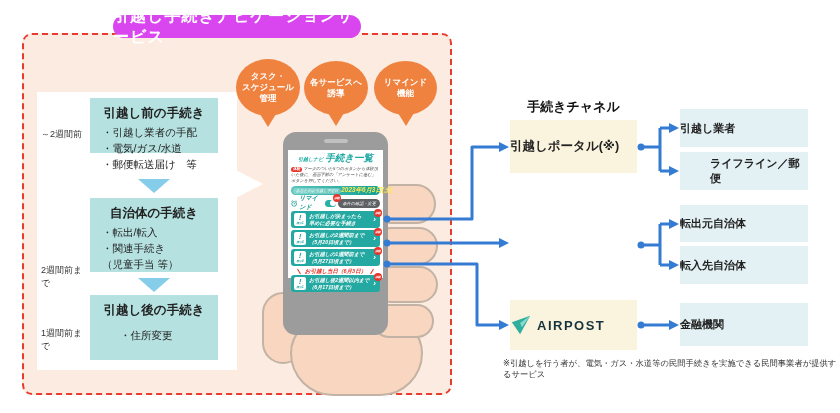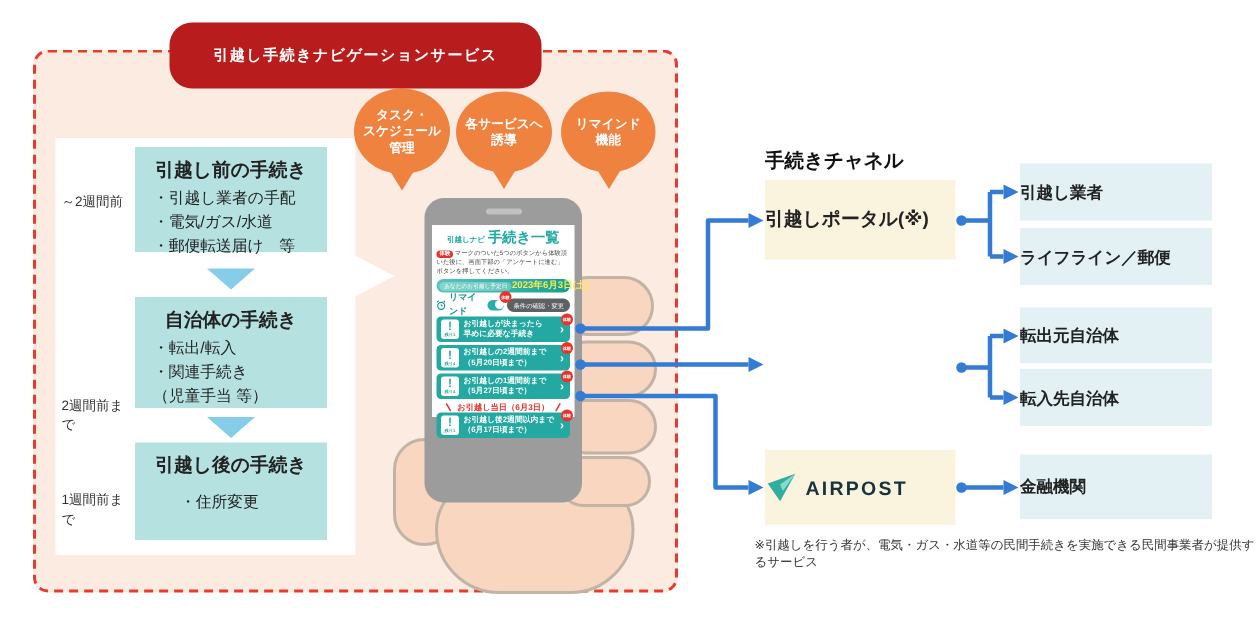--- a/index.html
+++ b/index.html
@@ -3,23 +3,23 @@
 <meta charset="utf-8">
 <style>
   html,body{margin:0;padding:0;background:#fff;}
   *{box-sizing:border-box;font-family:"Liberation Sans","DejaVu Sans",sans-serif;}
   .stage{position:relative;width:840px;height:413px;background:#fff;overflow:hidden;}
   .pre{white-space:pre-line;}
 
   
   .panel{position:absolute;left:22px;top:33px;width:430px;height:362px;
          background:#fcebe1;border:2px dashed #e73b2e;border-radius:10px;}
-  .title-pill{position:absolute;left:113px;top:15px;width:248px;height:44px;background:#b91c1c;
+  .title-pill{position:absolute;left:113px;top:15px;width:248px;height:23px;background:#d946ef;
               border-radius:15px;display:flex;align-items:center;justify-content:center;
-              color:#fff;font-weight:bold;font-size:10px;letter-spacing:1px;z-index:4;}
+              color:#fff;font-weight:bold;font-size:16px;letter-spacing:1px;z-index:4;}
 
   
   .bubble{position:absolute;background:#f0823f;border-radius:50%;display:flex;align-items:center;
           justify-content:center;text-align:center;color:#fff;font-weight:bold;font-size:8.5px;
           line-height:1.3;z-index:3;}
   .bubble::after{content:"";position:absolute;bottom:-11px;left:50%;transform:translateX(-50%);
           border:8px solid transparent;border-top:13px solid #f0823f;border-bottom:0;}
 
   
   .white-panel{position:absolute;left:37px;top:92px;width:200px;height:278px;background:#fff;z-index:1;}
@@ -40,21 +40,21 @@
   .finger{border-radius:20px;}
   .palm{border-radius:45px 45px 55px 55px;}
   .thumb{border-radius:22px;}
 
   
   .phone{position:absolute;left:283px;top:132px;width:105px;height:203px;background:#9c9c9c;
          border-radius:13px;z-index:3;}
   .phone-slot{position:absolute;left:50%;top:7px;transform:translateX(-50%);width:24px;height:4px;
          background:#c0c0c0;border-radius:2px;}
   .screen{position:absolute;left:5px;top:18px;width:95px;height:128px;background:#fff;
-         padding:2px 3px;display:flex;flex-direction:column;}
+         padding:2px 3px;display:flex;flex-direction:column;font-style:italic;}
   .scr-header{display:flex;align-items:baseline;justify-content:center;gap:2px;height:13px;}
   .app-name{font-size:5px;color:#1caaa2;font-weight:bold;}
   .screen-title{font-size:9.5px;color:#1caaa2;font-weight:bold;}
   .instruction{font-size:4.2px;color:#444;line-height:1.45;margin:1px 0 2px 0;}
   .inst-badge{display:inline-block;background:#e7332b;color:#fff;font-size:3.6px;border-radius:4px;
          padding:0 2px;margin-right:1px;font-weight:bold;}
   .date-bar{height:10px;border-radius:5px;background:linear-gradient(90deg,#59c6bc,#12a096);
          display:flex;align-items:center;margin-bottom:2px;}
   .date-label{font-size:3.8px;color:#fff;background:rgba(255,255,255,.28);border-radius:4px;
          padding:0.5px 3px;margin-left:2px;white-space:nowrap;}
@@ -79,21 +79,21 @@
   .task-badge{position:absolute;top:-2.5px;right:-2px;width:8px;height:8px;border-radius:50%;
          background:#e7332b;color:#fff;font-size:2.8px;display:flex;align-items:center;
          justify-content:center;font-weight:bold;}
   .divider{display:flex;align-items:center;justify-content:center;height:10px;color:#e7332b;
          font-weight:bold;font-size:5.5px;gap:3px;}
   .divider::before,.divider::after{content:"";width:6px;border-top:1px dashed #e7332b;}
   .divider::before{transform:rotate(60deg);}
   .divider::after{transform:rotate(-60deg);}
 
   
-  .channels-heading{position:absolute;left:510px;top:98px;width:127px;
+  .channels-heading{position:absolute;left:510px;top:98px;width:127px;text-align:center;
          font-size:13px;font-weight:bold;color:#111;}
   .channel-box{position:absolute;left:510px;width:127px;background:#faf4df;display:flex;
          align-items:center;justify-content:flex-start;font-size:12.5px;font-weight:bold;color:#222;gap:5px;}
   .target-box{position:absolute;left:680px;width:128px;background:#e3f1f4;display:flex;
          align-items:center;justify-content:flex-start;font-size:11px;font-weight:600;color:#222;}
   .airpost-text{font-size:13px;letter-spacing:1.5px;color:#16333d;font-weight:bold;}
   .footnote{position:absolute;left:503px;top:358px;width:335px;font-size:8.3px;color:#333;}
 
   .overlay{position:absolute;left:0;top:0;z-index:10;pointer-events:none;}
 </style>
@@ -115,21 +115,21 @@
 誘導</div>
   <div class="bubble pre" style="left:374px;top:61px;width:63px;height:54px;">リマインド
 機能</div>
 
   <div class="white-panel"></div>
 
   <div class="time-label" style="top:128px;">～2週間前</div>
   <div class="time-label" style="top:216px;margin-top:48px;">2週間前まで</div>
   <div class="time-label" style="top:327px;">1週間前まで</div>
 
-  <div class="step-box" style="top:98px;height:70px;">
+  <div class="step-box" style="top:98px;height:55px;">
     <div class="step-title">引越し前の手続き</div>
     <div class="step-items pre">・引越し業者の手配
 ・電気/ガス/水道
 ・郵便転送届け　等</div>
   </div>
   <div class="down-arrow" style="top:179px;"></div>
   <div class="step-box" style="top:198px;height:74px;">
     <div class="step-title">自治体の手続き</div>
     <div class="step-items pre">・転出/転入
 ・関連手続き
@@ -238,21 +238,21 @@
     <svg width="22" height="22" viewBox="0 0 24 24">
       <polygon points="2,9 22,2 11,22" fill="#2fae9e"></polygon>
       <polygon points="11,9.8 22,2 13,14.5" fill="#8ad9cb"></polygon>
     </svg>
     <span class="airpost-text">AIRPOST</span>
   </div>
 
   <div class="target-box" style="top:109px;height:38px;">
     <span>引越し業者</span>
   </div>
-  <div class="target-box" style="top:152px;height:38px;">
+  <div class="target-box" style="top:152px;height:38px;padding-left:30px;">
     <span>ライフライン／郵便</span>
   </div>
   <div class="target-box" style="top:205px;height:37px;">
     <span>転出元自治体</span>
   </div>
   <div class="target-box" style="top:246px;height:38px;">
     <span>転入先自治体</span>
   </div>
   <div class="target-box" style="top:303px;height:43px;">
     <span>金融機関</span>

